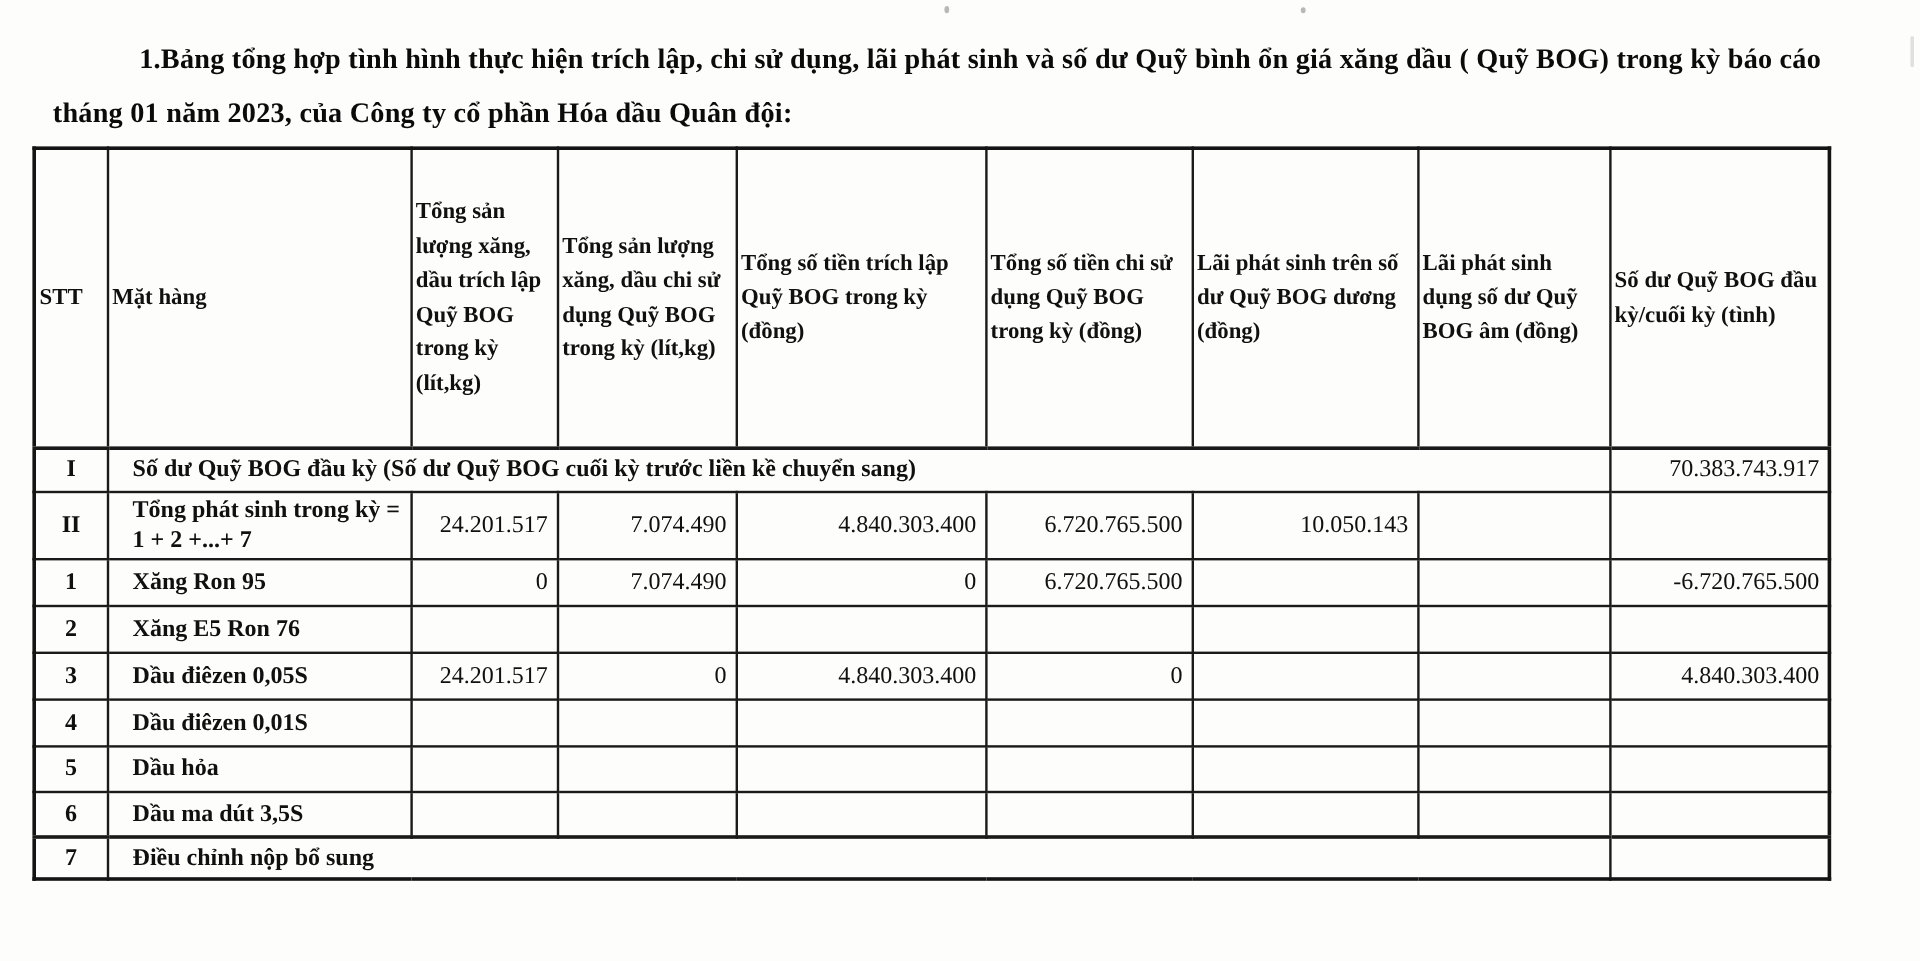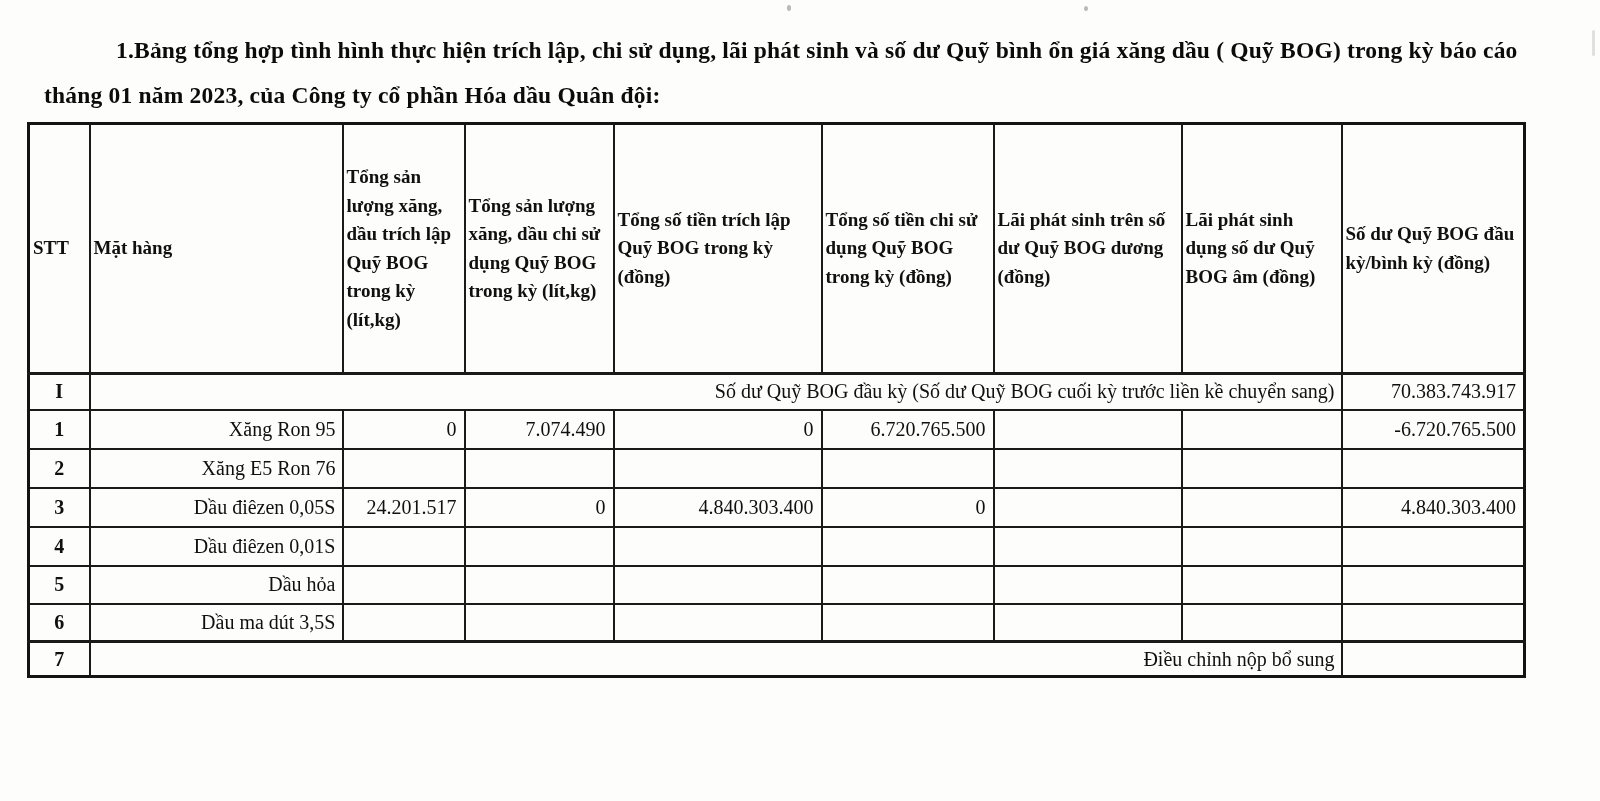--- a/index.html
+++ b/index.html
@@ -21,21 +21,21 @@
   .bog th,.bog td{
     border:2px solid #1a1a1a;overflow:hidden;
   }
   .bog thead tr{height:250px;}
   .bog th{
     font-size:19px;font-weight:bold;text-align:left;vertical-align:middle;
     padding:4px 3px;line-height:1.5;border-bottom-width:3px;
   }
   .bog td{font-size:20px;padding:2px 6px;vertical-align:middle;}
   td.stt{text-align:center;font-weight:bold;padding:2px 2px;}
-  td.label{text-align:right;font-weight:normal;padding-left:4px;line-height:1.25;}
+  td.label{text-align:left;font-weight:bold;padding-left:20px;line-height:1.25;}
   td.num{text-align:right;padding-right:7px;white-space:nowrap;}
   td.num.b{font-weight:normal;}
   tr.rI{height:36px;} tr.rII{height:55px;}
   tr.rd{height:39px;} tr.rd2{height:38px;}
   tr.r7{height:35px;} tr.rIII{height:32px;}
   tr.rI td,tr.rIII td,tr.r7 td{border-top-width:3px;}
   tr.rIII td{border-bottom-width:3px;}
   .speck{position:absolute;background:#8a8a8a;border-radius:50%;opacity:.6;}
   #s1{left:787px;top:5px;width:4px;height:6px;}
   #s2{left:1084px;top:6px;width:4px;height:5px;}
@@ -67,28 +67,39 @@
     <thead>
       <tr>
         <th>STT</th>
         <th>Mặt hàng</th>
         <th>Tổng sản lượng xăng, dầu trích lập Quỹ BOG trong kỳ (lít,kg)</th>
         <th>Tổng sản lượng xăng, dầu chi sử dụng Quỹ BOG trong kỳ (lít,kg)</th>
         <th>Tổng số tiền trích lập Quỹ BOG trong kỳ (đồng)</th>
         <th>Tổng số tiền chi sử dụng Quỹ BOG trong kỳ (đồng)</th>
         <th>Lãi phát sinh trên số dư Quỹ BOG dương (đồng)</th>
         <th>Lãi phát sinh dụng số dư Quỹ BOG âm (đồng)</th>
-        <th>Số dư Quỹ BOG đầu kỳ/bình kỳ (đồng)</th>
+        <th>Số dư Quỹ BOG đầu kỳ/cuối kỳ (tình)</th>
       </tr>
     </thead>
     <tbody>
       <tr class="rI">
         <td class="stt">I</td>
         <td class="label" colspan="7">Số dư Quỹ BOG đầu kỳ (Số dư Quỹ BOG cuối kỳ trước liền kề chuyển sang)</td>
         <td class="num b">70.383.743.917</td>
+      </tr>
+      <tr class="rII">
+        <td class="stt">II</td>
+        <td class="label">Tổng phát sinh trong kỳ = 1 + 2 +...+ 7</td>
+        <td class="num b">24.201.517</td>
+        <td class="num b">7.074.490</td>
+        <td class="num b">4.840.303.400</td>
+        <td class="num b">6.720.765.500</td>
+        <td class="num b">10.050.143</td>
+        <td class="num b"></td>
+        <td class="num b"></td>
       </tr>
       <tr class="rd">
         <td class="stt">1</td>
         <td class="label">Xăng Ron 95</td>
         <td class="num">0</td>
         <td class="num">7.074.490</td>
         <td class="num">0</td>
         <td class="num">6.720.765.500</td>
         <td class="num"></td>
         <td class="num"></td>

